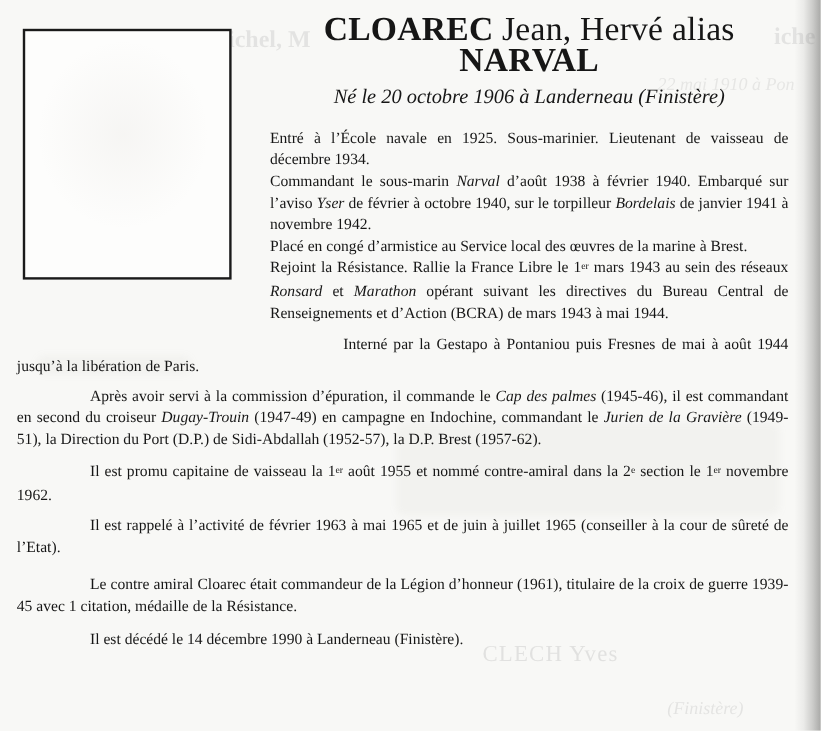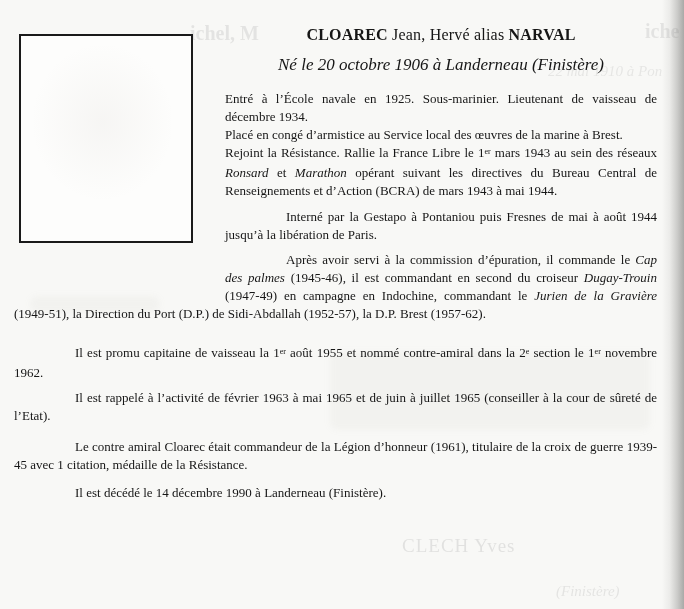--- a/index.html
+++ b/index.html
@@ -45,22 +45,22 @@
   .photo{
     float:left;
     width:170px;height:205px;
     border:2px solid #1a1a1a;
     margin:12px 32px 47px 5px;
     background:#fdfdfc;
     background-image:radial-gradient(ellipse 60% 55% at 48% 42%,
       rgba(165,155,145,0.08), rgba(0,0,0,0) 70%);
   }
   h1.entry-title{
-    font-size:16px;line-height:26px;font-weight:normal;
-    margin:22px 0 0;text-align:center;letter-spacing:.2px;
+    font-size:28px;line-height:26px;font-weight:normal;
+    margin:12px 0 0;text-align:center;letter-spacing:.2px;
   }
   h1.entry-title .b{font-weight:bold;}
   .subtitle{
     text-align:center;font-style:italic;
     font-size:17px;line-height:20px;
     margin:7px 0 12px;
   }
   .bio p{
     margin:0;
     font-size:13px;line-height:18px;
@@ -92,25 +92,26 @@
   <div class="photo"></div>
 
   <h1 class="entry-title">
     <span class="b">CLOAREC</span><span> Jean, Hervé alias </span><span class="b">NARVAL</span>
   </h1>
 
   <div class="subtitle">Né le 20 octobre 1906 à Landerneau (Finistère)</div>
 
   <div class="bio" id="bio">
       <p class="col" style="margin-top: 15px;"><span>Entré à l’École navale en 1925. Sous-marinier. Lieutenant de vaisseau de décembre 1934.</span></p>
+      <p class="col"><span>Commandant le sous-marin </span><i>Narval</i><span> d’août 1938 à février 1940. Embarqué sur l’aviso </span><i>Yser</i><span> de février à octobre 1940, sur le torpilleur </span><i>Bordelais</i><span> de janvier 1941 à novembre 1942.</span></p>
       <p class="col"><span>Placé en congé d’armistice au Service local des œuvres de la marine à Brest.</span></p>
       <p class="col"><span>Rejoint la Résistance. Rallie la France Libre le 1</span><sup>er</sup><span> mars 1943 au sein des réseaux </span><i>Ronsard</i><span> et </span><i>Marathon</i><span> opérant suivant les directives du Bureau Central de Renseignements et d’Action (BCRA) de mars 1943 à mai 1944.</span></p>
       <p class="full" style="margin-top: 8px;"><span>Interné par la Gestapo à Pontaniou puis Fresnes de mai à août 1944 jusqu’à la libération de Paris.</span></p>
       <p class="full" style="margin-top: 7px;"><span>Après avoir servi à la commission d’épuration, il commande le </span><i>Cap des palmes</i><span> (1945-46), il est commandant en second du croiseur </span><i>Dugay-Trouin</i><span> (1947-49) en campagne en Indochine, commandant le </span><i>Jurien de la Gravière</i><span> (1949-51), la Direction du Port (D.P.) de Sidi-Abdallah (1952-57), la D.P. Brest (1957-62).</span></p>
-      <p class="full" style="margin-top: 21px;"><span>Il est promu capitaine de vaisseau la 1</span><sup>er</sup><span> août 1955 et nommé contre-amiral dans la 2</span><sup>e</sup><span> section le 1</span><sup>er</sup><span> novembre 1962.</span></p>
+      <p class="full" style="margin-top: 9px;"><span>Il est promu capitaine de vaisseau la 1</span><sup>er</sup><span> août 1955 et nommé contre-amiral dans la 2</span><sup>e</sup><span> section le 1</span><sup>er</sup><span> novembre 1962.</span></p>
       <p class="full" style="margin-top: 7px; font-family: Liberation Serif, serif;"><span>Il est rappelé à l’activité de février 1963 à mai 1965 et de juin à juillet 1965 (conseiller à la cour de sûreté de l’Etat).</span></p>
       <p class="full" style="margin-top: 13px;"><span>Le contre amiral Cloarec était commandeur de la Légion d’honneur (1961), titulaire de la croix de guerre 1939-45 avec 1 citation, médaille de la Résistance.</span></p>
       <p class="full" style="margin-top: 10px;"><span>Il est décédé le 14 décembre 1990 à Landerneau (Finistère).</span></p>
     </div>
 
 </div>
 
 <div class="edge-shadow"></div>
 
 </body></html>

